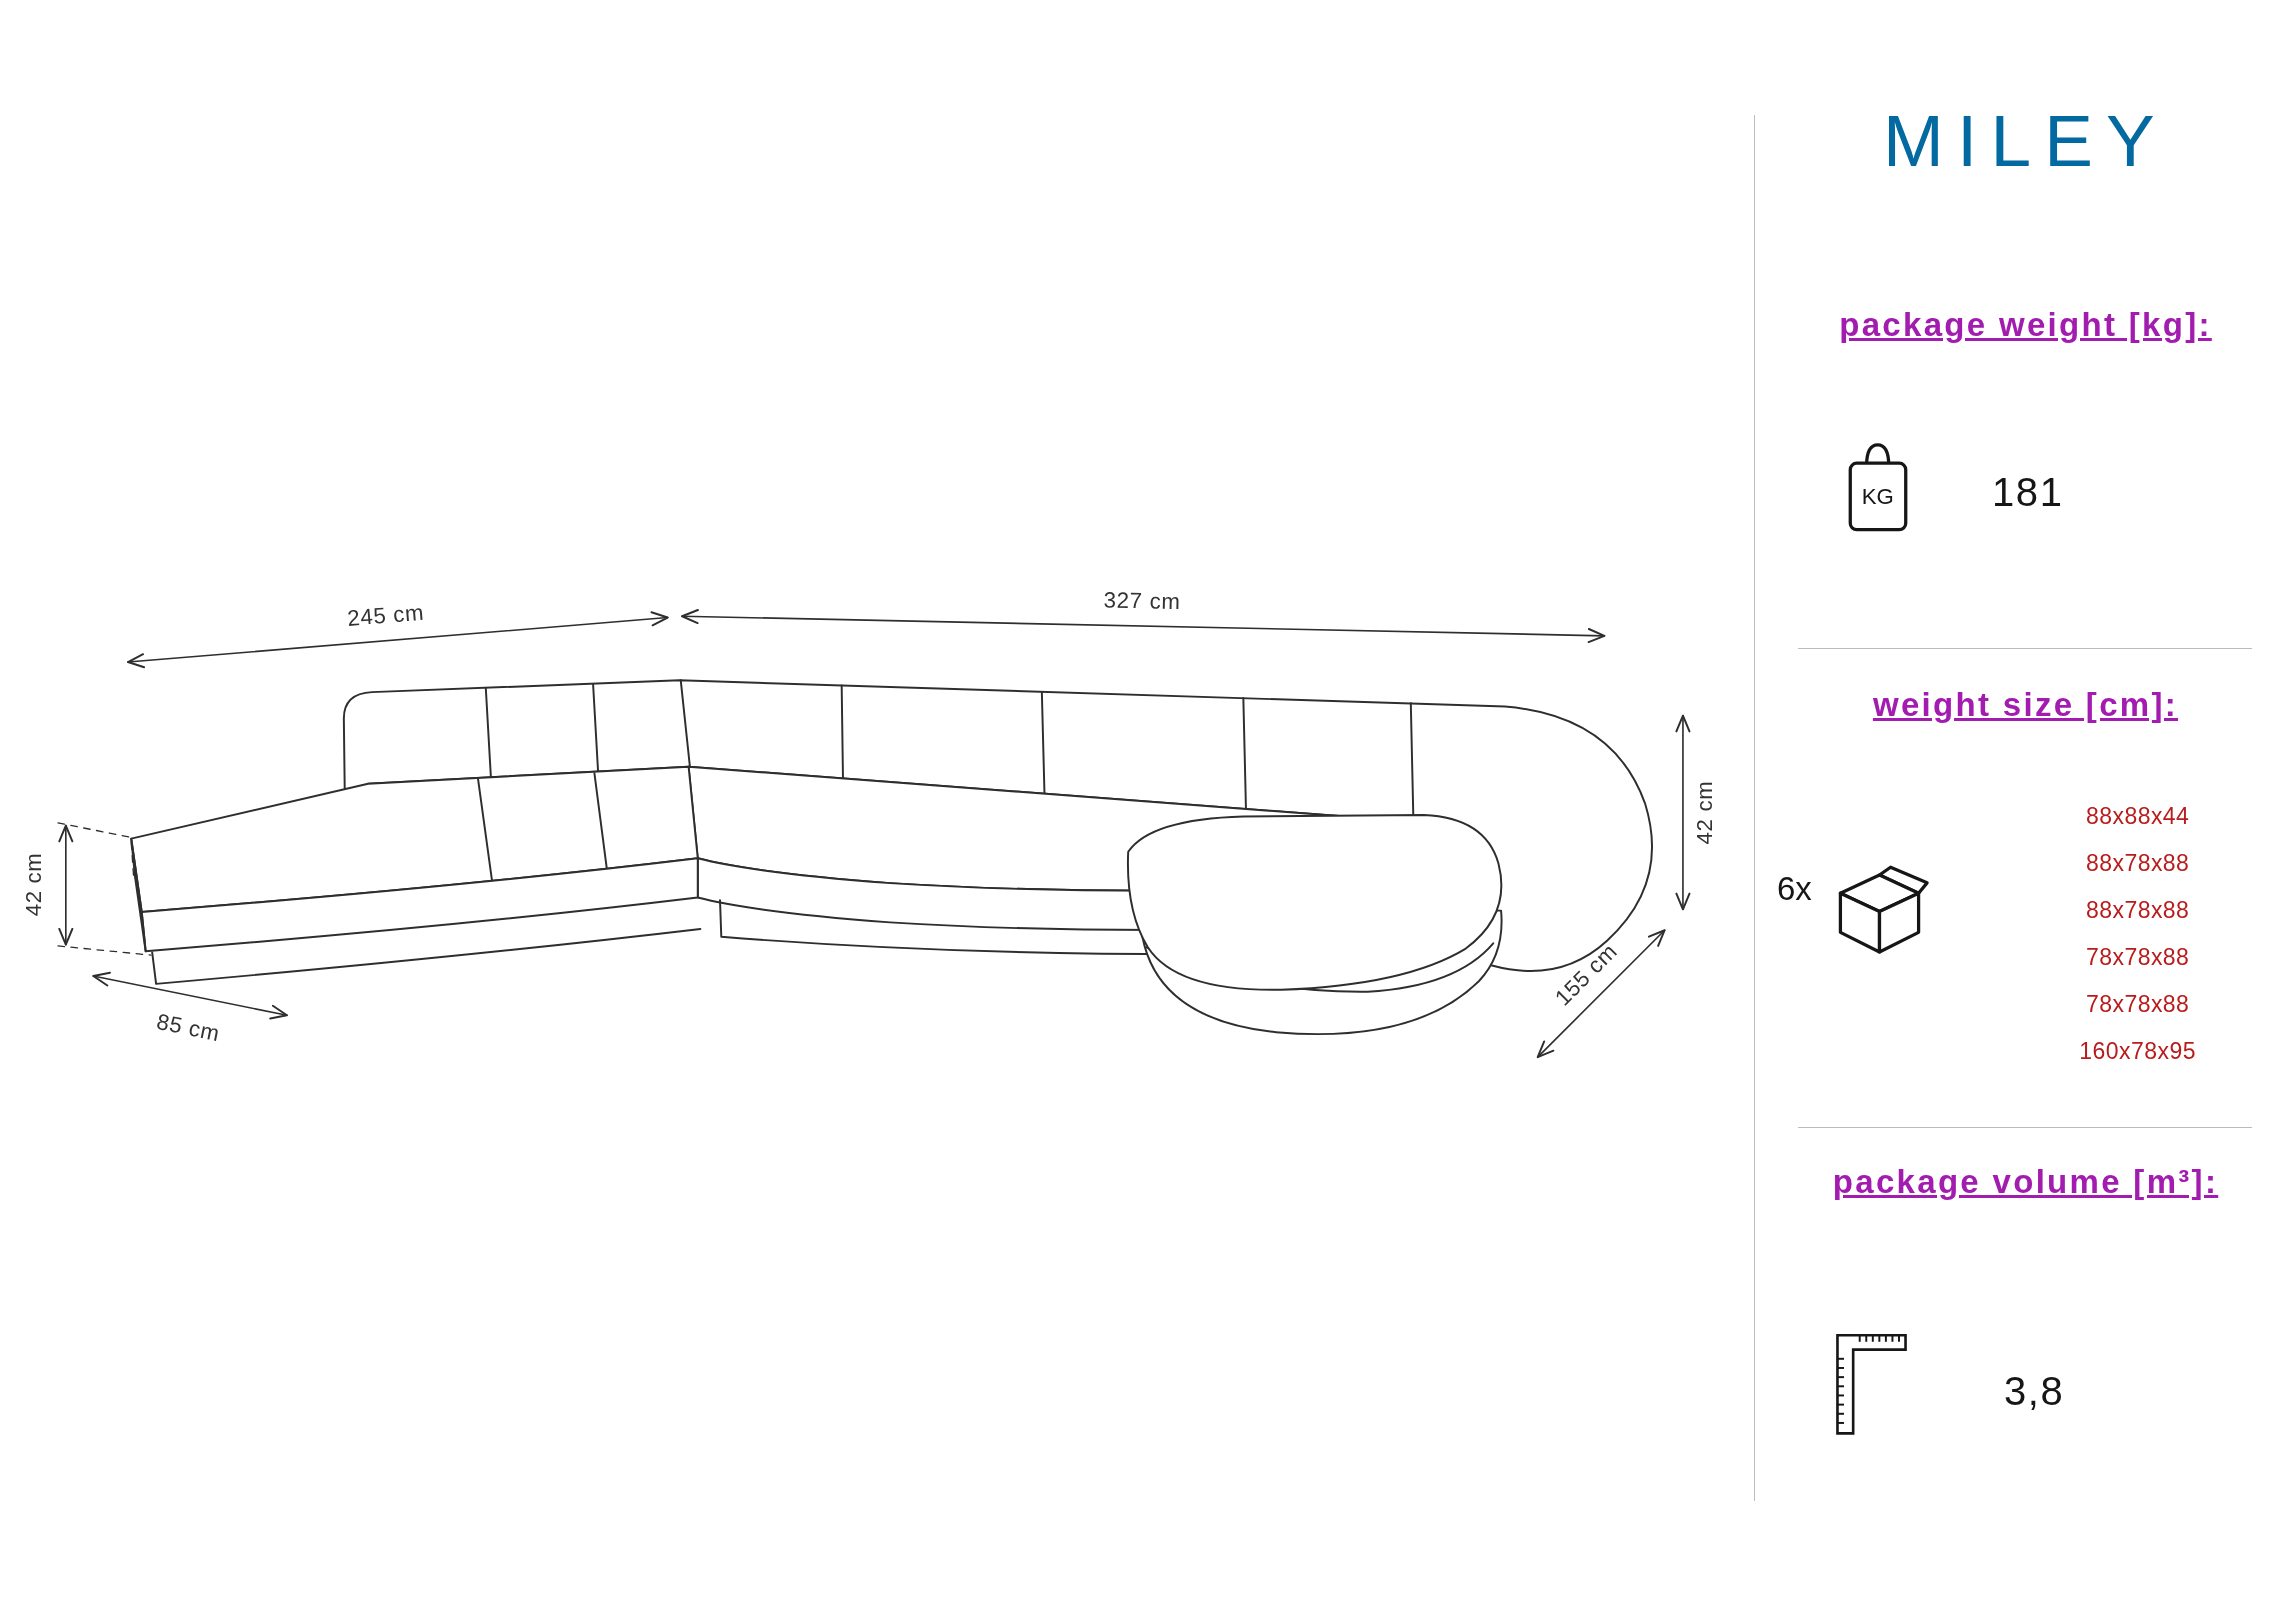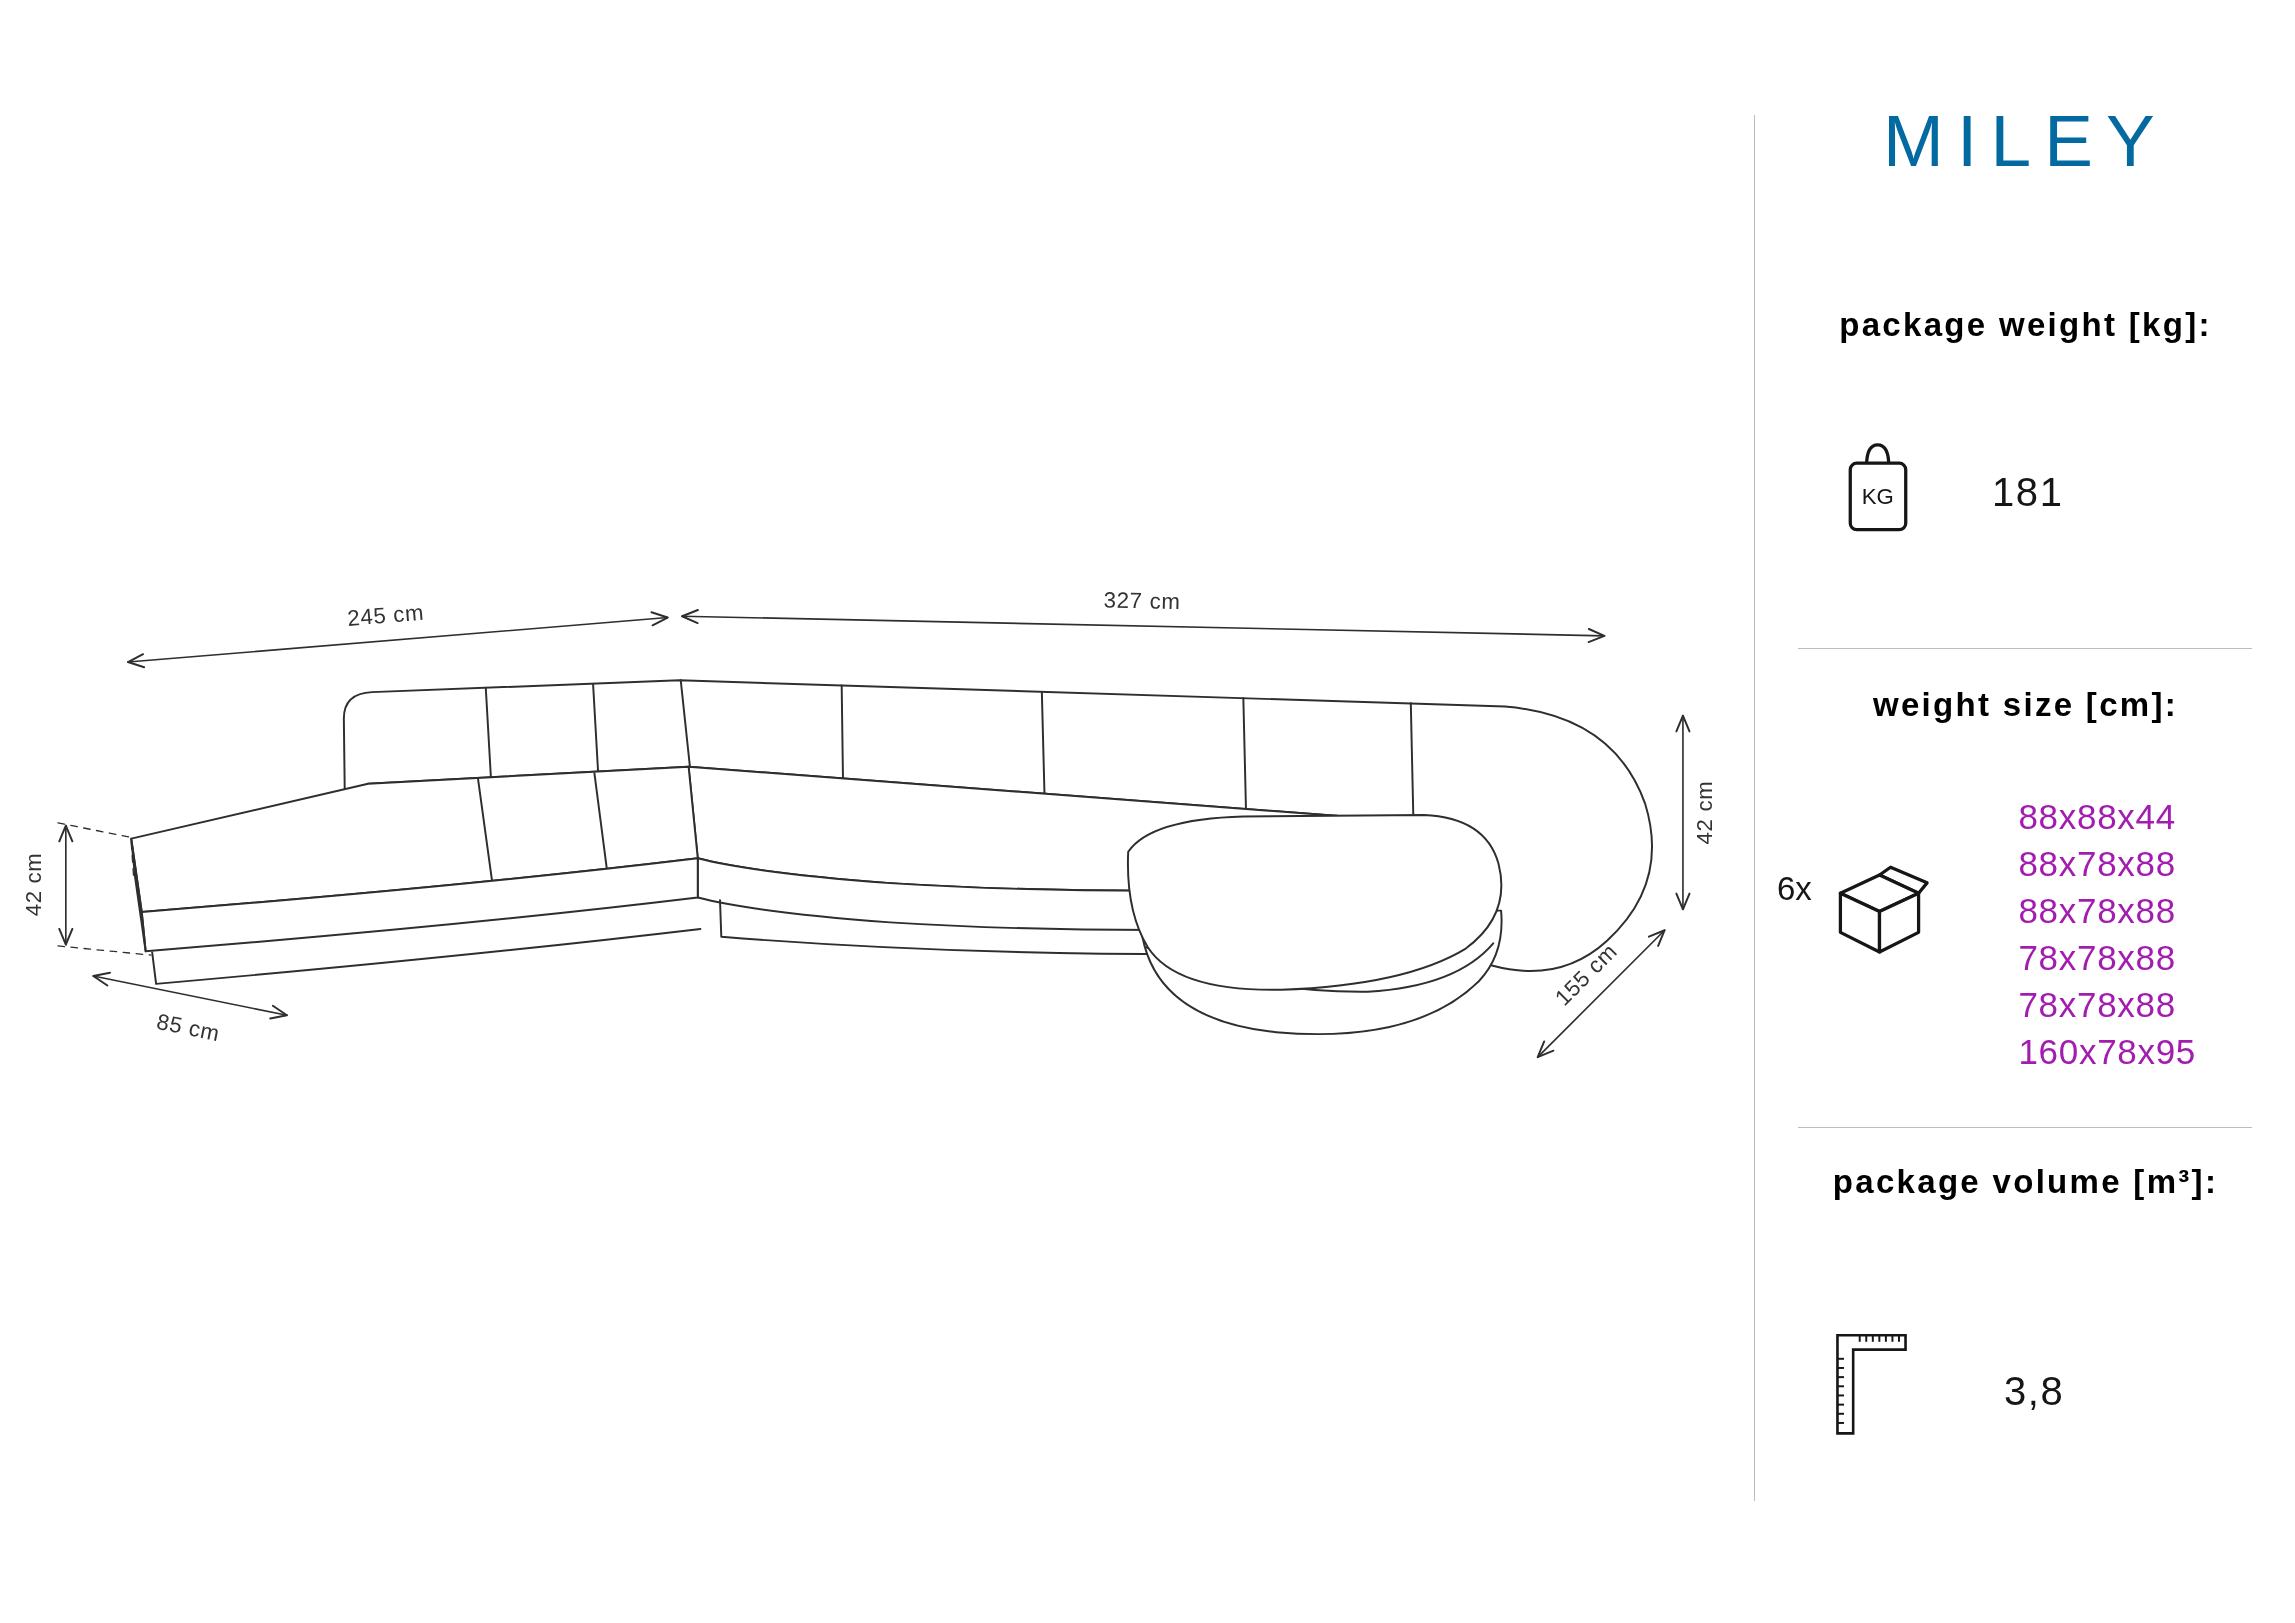--- a/index.html
+++ b/index.html
@@ -13,26 +13,26 @@
   }
   .vdiv{position:absolute;left:1754px;top:115px;width:1.3px;height:1386px;background:#bcbcbc;}
   .hdiv{position:absolute;left:1798px;width:454px;height:1.3px;background:#bcbcbc;}
   .title{
     position:absolute;left:1755px;top:99px;width:541px;
     text-align:center;font-size:73px;font-weight:400;
     letter-spacing:0.18em;color:#0369a1;white-space:nowrap;
   }
   .seclabel{
     position:absolute;left:1755px;width:541px;text-align:center;
-    font-size:33px;font-weight:700;letter-spacing:0.07em;color:#000000;white-space:nowrap;
+    font-size:33px;font-weight:700;letter-spacing:0.07em;color:#a21caf;white-space:nowrap;text-decoration:underline;
   }
   .value{position:absolute;font-size:40px;letter-spacing:0.04em;color:#161616;}
   .sizes{
-    position:absolute;right:99px;top:793px;text-align:left;
-    font-size:35px;line-height:47px;letter-spacing:0.02em;color:#a21caf;
+    position:absolute;right:99px;top:793px;text-align:center;
+    font-size:23px;line-height:47px;letter-spacing:0.02em;color:#b91c1c;
   }
   .mult{position:absolute;left:1777px;top:870px;font-size:33px;color:#161616;}
   svg text{font-family:"Liberation Sans", sans-serif;}
   .dimtxt{font-size:34px;fill:#333;letter-spacing:1px;}
 </style>
 </head>
 <body>
 
 <div id="canvas">
 

